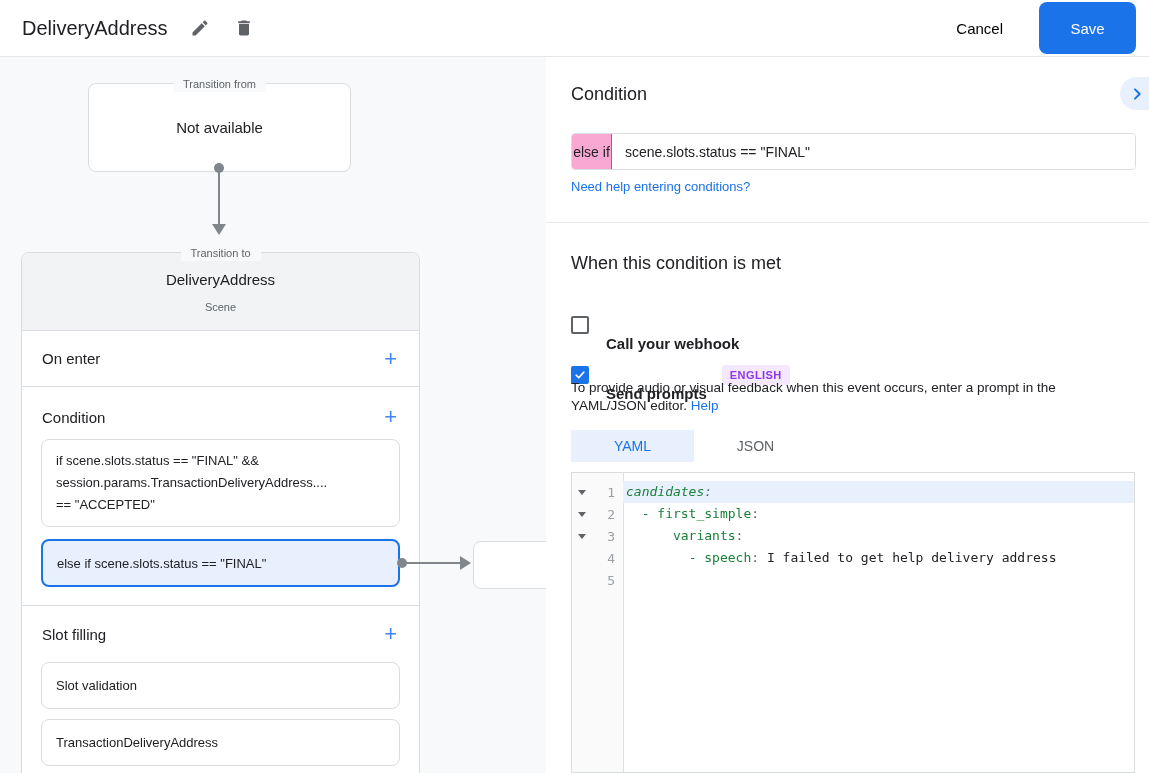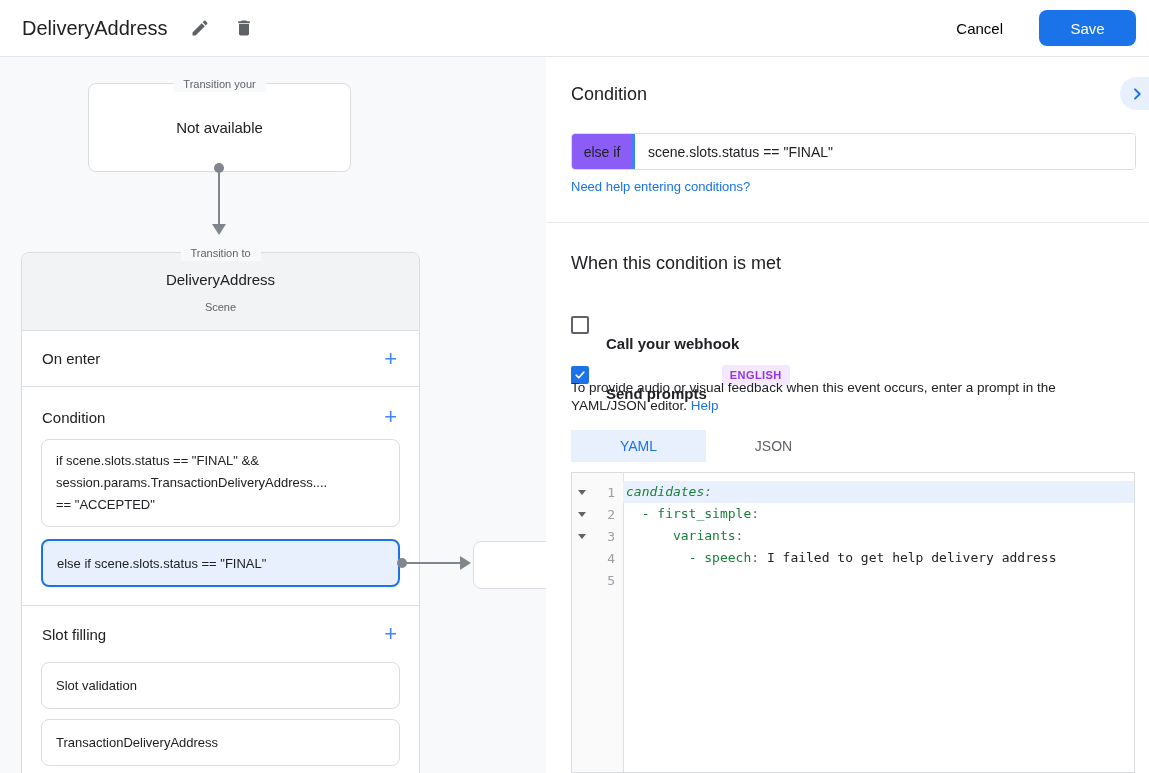--- a/index.html
+++ b/index.html
@@ -13,21 +13,21 @@
   .topbar { height:57px; display:flex; align-items:center;
     padding:0 13px 0 22px; border-bottom:1px solid #e4e6e8; background:#fff; }
   .title { font-size:20px; color:#202124; }
   .icon-btn { margin-left:20px; width:24px; height:24px; border:none; background:none;
     cursor:pointer; display:flex; align-items:center; justify-content:center; padding:0; }
   .icon-btn svg { width:20px; height:20px; fill:#5f6368; }
   .topbar-spacer { flex:1; }
   .cancel-btn { color:#000000; font-size:15px; font-weight:500; background:none; border:none;
     margin-right:36px; cursor:pointer; font-family:inherit; }
   .save-btn { background:#1a73e8; color:#fff; font-size:15px; font-weight:500; border:none;
-    border-radius:8px; width:97px; height:36px; cursor:pointer; font-family:inherit; }
+    border-radius:8px; width:97px; height:52px; cursor:pointer; font-family:inherit; }
 
   
   .main { display:flex; height:716px; }
   .left-panel { width:546px; flex:none; background:#f8f9fa; position:relative; overflow:hidden; }
   .right-panel { flex:1; background:#fff; position:relative; overflow:hidden; }
 
   
   .box-legend { position:absolute; top:-8px; left:50%; transform:translateX(-50%);
     background:#f8f9fa; padding:0 10px; font-size:11px; color:#5f6368;
     white-space:nowrap; line-height:16px; }
@@ -71,21 +71,21 @@
   .ext-box { position:absolute; left:473px; top:484px; width:92px; height:48px; background:#fff;
     border:1px solid #dadce0; border-radius:8px; cursor:pointer; }
 
   
   .panel-title { position:absolute; left:25px; top:27px; font-size:18px; font-weight:400; }
   .collapse-btn { position:absolute; left:574px; top:20px; width:44px; height:33px;
     border-radius:17px; background:#e8f0fe; border:none; cursor:pointer;
     display:flex; align-items:center; justify-content:flex-start; padding-left:9px; }
   .cond-row { position:absolute; left:25px; top:76px; width:565px; height:37px;
     border:1px solid #dadce0; border-radius:4px; display:flex; background:#fff; overflow:hidden; }
-  .cond-prefix { width:63px; flex:none; background:#8b5cf6; border-right:3px solid #3b82f6;
+  .cond-prefix { width:40px; flex:none; background:#f9a8d4; border-right:1px solid #3b82f6;
     display:flex; align-items:center; justify-content:center; font-size:14px; }
   .cond-input { flex:1; border:none; outline:none; font-family:inherit; font-size:14px;
     color:#202124; padding:0 0 0 13px; background:#fff; }
   .help-link { position:absolute; left:25px; top:122px; font-size:13px; color:#1a73e8;
     text-decoration:none; cursor:pointer; }
   .hdivider { position:absolute; left:0; right:0; top:165px; height:1px; background:#e8eaed; }
   .when-title { position:absolute; left:25px; top:196px; font-size:18px; font-weight:400; }
   .check-row { position:absolute; left:25px; display:flex; align-items:center; }
   .row-webhook { top:241px; }
   .row-prompts { top:291px;text-align:right; }
@@ -93,21 +93,21 @@
     background:#fff; cursor:pointer; flex:none; }
   .checkbox.checked { background:#1a73e8; border-color:#1a73e8;
     display:flex; align-items:center; justify-content:center; }
   .check-label { margin-left:17px; font-size:15px; font-weight:700; cursor:pointer;margin-top:37px; }
   .badge { margin-left:15px; background:#f3e8fd; color:#9334e6; font-size:11px; font-weight:700;
     letter-spacing:.4px; padding:4px 8px; border-radius:3px; }
   .desc { position:absolute; left:25px; top:322px; width:558px; font-size:13.5px;
     line-height:18px; color:#202124; }
   .desc .inline-link { color:#1a73e8; cursor:pointer; }
   .tabs { position:absolute; left:25px; top:373px; display:flex; }
-  .tab { width:135px; height:32px; display:flex; align-items:center; justify-content:center;
+  .tab { width:123px; height:32px; display:flex; align-items:center; justify-content:center;
     font-size:14px; font-weight:500; color:#5f6368; cursor:pointer; }
   .tab.active { background:#e8f0fe; color:#1a73e8; }
 
   .editor { position:absolute; left:25px; top:415px; width:564px; height:301px;
     border:1px solid #dadce0; background:#fff; overflow:hidden;
     font-family:"DejaVu Sans Mono","Liberation Mono",monospace; font-size:13px; }
   .editor::before { content:""; position:absolute; left:0; top:0; bottom:0; width:51px;
     background:#fafafa; border-right:1px solid #e0e0e0; z-index:0; }
   .ed-scroll { position:relative; z-index:1; padding-top:8px; }
   .ed-row { display:flex; height:22px; align-items:center; }
@@ -140,21 +140,21 @@
   <div class="topbar-spacer"></div>
   <button class="cancel-btn">Cancel</button>
   <button class="save-btn">Save</button>
 </div>
 
 <div class="main">
 
   <div class="left-panel">
 
     <div class="tf-box">
-      <span class="box-legend">Transition your</span>
+      <span class="box-legend">Transition from</span>
       <span class="tf-content">Not available</span>
     </div>
 
     <div class="connector-dot"></div>
     <div class="connector-line"></div>
     <div class="connector-arrow"></div>
 
     <div class="tt-container">
       <span class="box-legend">Transition to</span>
 

